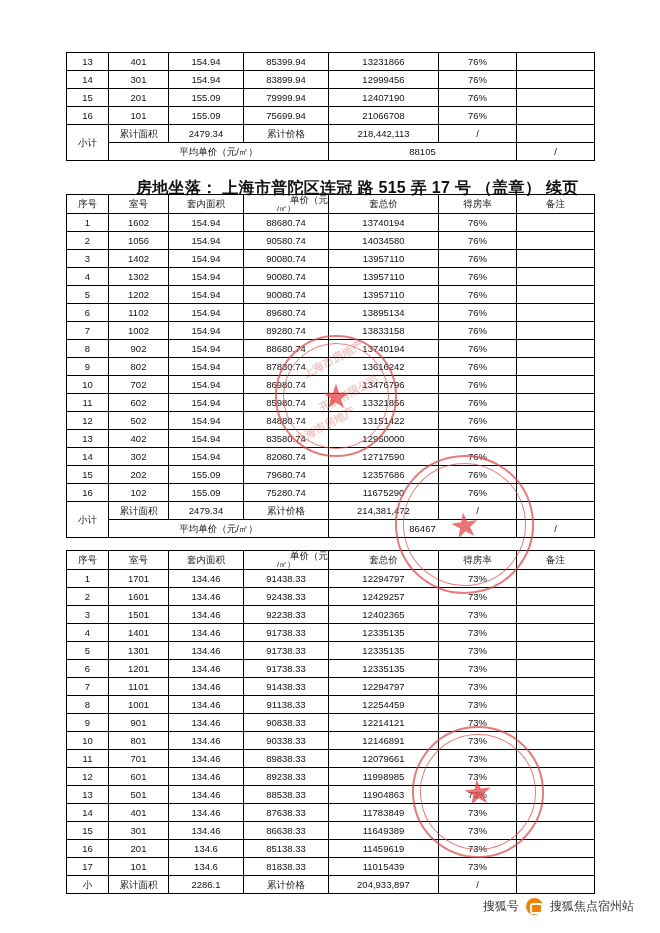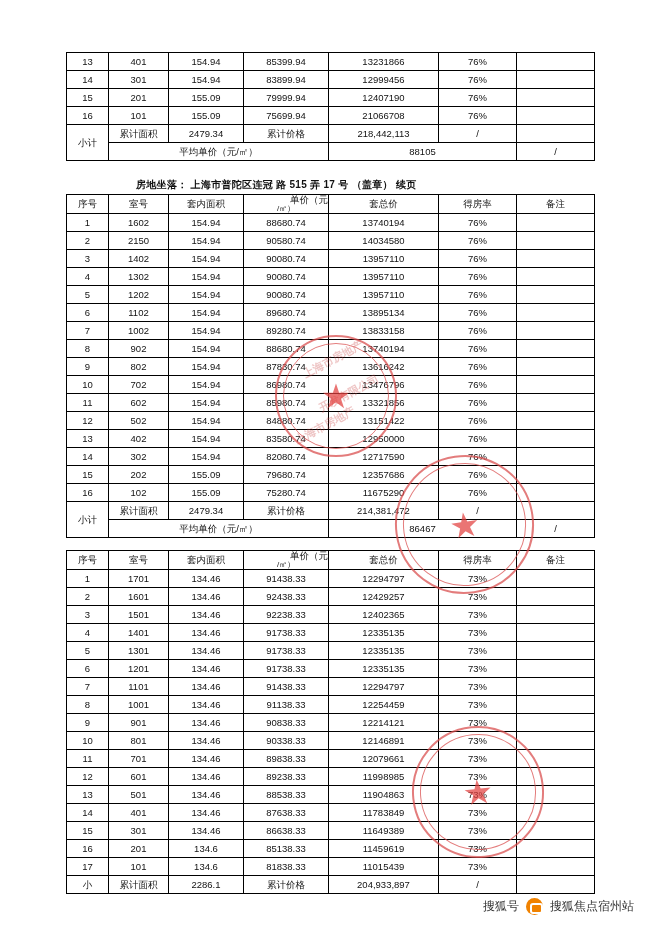--- a/index.html
+++ b/index.html
@@ -25,21 +25,21 @@
     text-align:center;
     vertical-align:middle;
     padding:0;
     height:17px;
     line-height:1.05;
     font-weight:normal;
     background:transparent;
   }
   .caption{
     position:absolute;
-    font-size:10px;
+    font-size:16px;
     font-weight:bold;
     letter-spacing:0.3px;
     white-space:nowrap;
   }
   .hdr td{font-weight:bold;font-size:9.5px;}
   .unitcell{font-size:8.5px;line-height:1.0;}
   .unitcell .u1{display:block;text-align:right;}
   .unitcell .u2{display:block;font-size:8px;}
   .left{text-align:left;padding-left:4px;}
   .sub td{font-weight:bold;}
@@ -199,21 +199,21 @@
           <td>1</td>
           <td>1602</td>
           <td>154.94</td>
           <td>88680.74</td>
           <td>13740194</td>
           <td>76%</td>
           <td></td>
         </tr>
       <tr>
           <td>2</td>
-          <td>2150</td>
+          <td>1056</td>
           <td>154.94</td>
           <td>90580.74</td>
           <td>14034580</td>
           <td>76%</td>
           <td></td>
         </tr>
       <tr>
           <td>3</td>
           <td>1402</td>
           <td>154.94</td>

